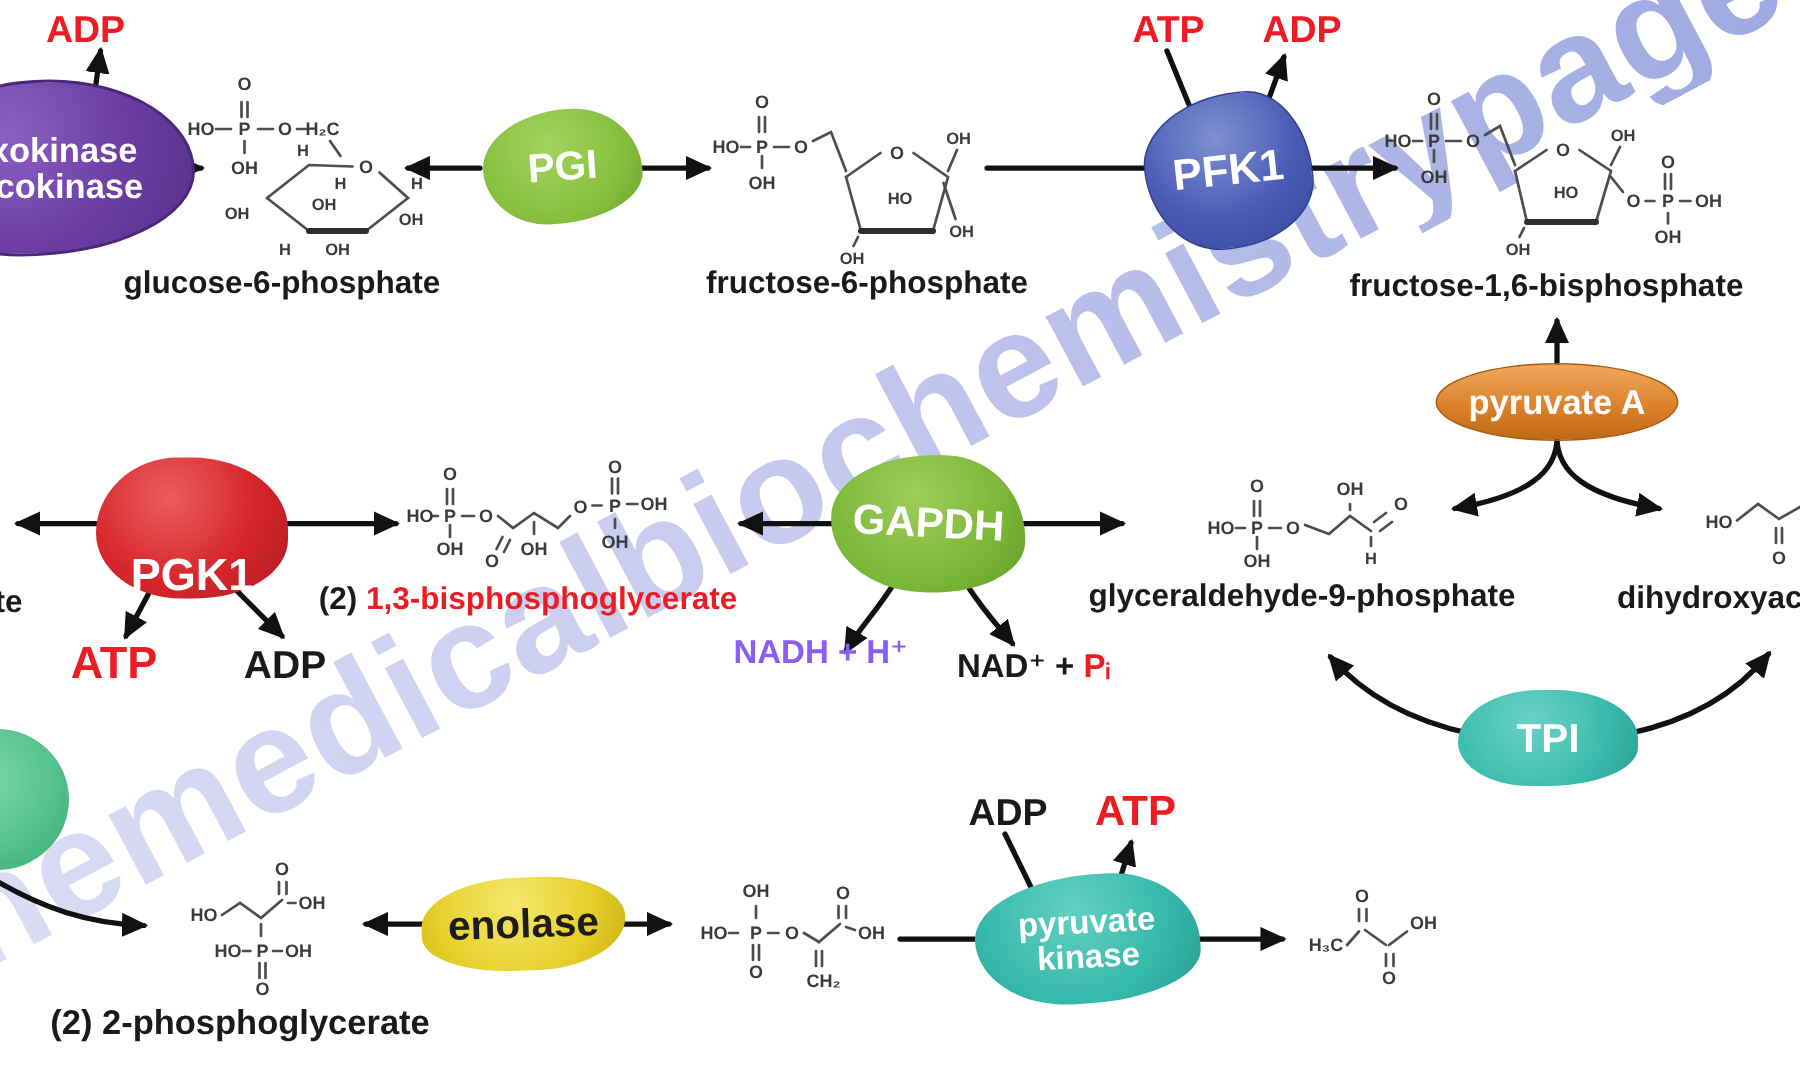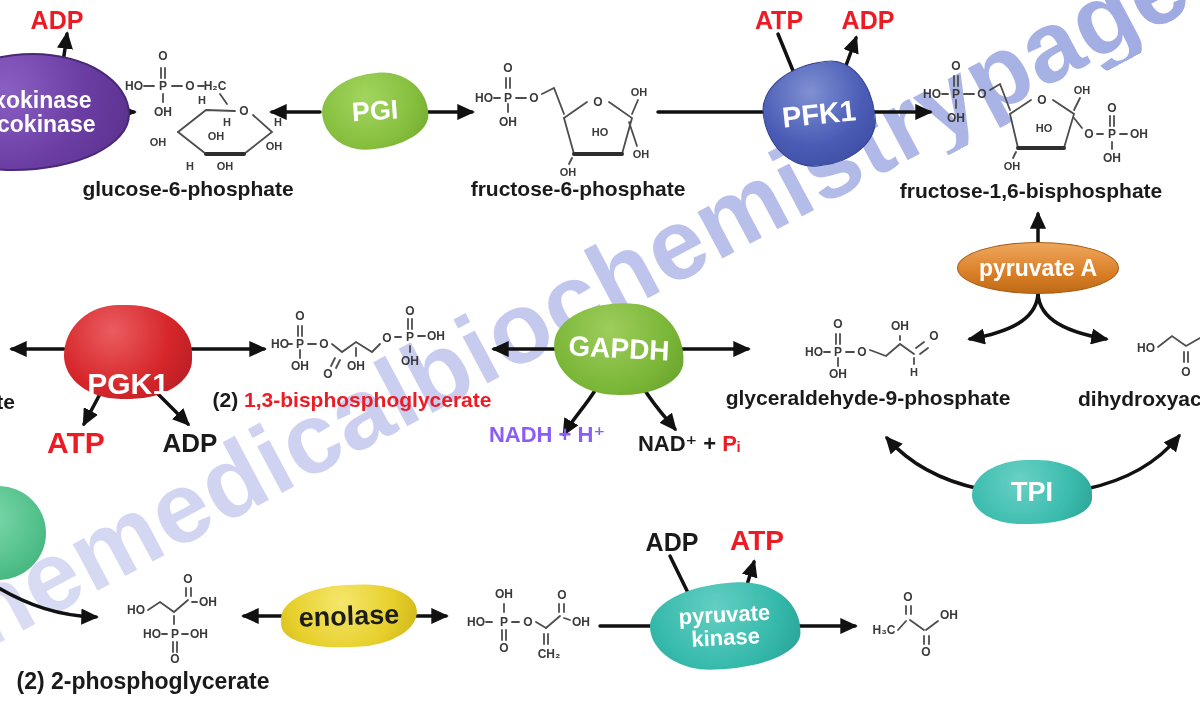--- a/index.html
+++ b/index.html
@@ -344,21 +344,21 @@
 
   <div class="lbl" style="left:188px;top:177px">glucose-6-phosphate</div>
   <div class="lbl" style="left:578px;top:177px">fructose-6-phosphate</div>
   <div class="lbl" style="left:1031px;top:179px">fructose-1,6-bisphosphate</div>
   <div class="lbl" style="left:352px;top:388px">
     <span>(2) </span><span class="red">1,3-bisphosphoglycerate</span>
   </div>
   <div class="lbl lbl-left" style="left:-216px;top:390px">(2) 3-phosphoglycerate</div>
   <div class="lbl" style="left:868px;top:386px">glyceraldehyde-9-phosphate</div>
   <div class="lbl lbl-left" style="left:1078px;top:387px">dihydroxyacetone</div>
-  <div class="lbl lbl-big" style="left:143px;top:668px">(2) 2-phosphoglycerate</div>
+  <div class="lbl lbl-big" style="left:160px;top:668px">(2) 2-phosphoglycerate</div>
 
   <div class="cof red" style="left:57px;top:6px;font-size:25px">ADP</div>
   <div class="cof red" style="left:779px;top:6px;font-size:25px">ATP</div>
   <div class="cof red" style="left:868px;top:6px;font-size:25px">ADP</div>
   <div class="cof red" style="left:76px;top:426px;font-size:30px">ATP</div>
   <div class="cof" style="left:190px;top:428px;font-size:26px;color:#1a1a1a">ADP</div>
   <div class="cof" style="left:547px;top:422px;font-size:22px;color:#8b5cf6">NADH + H⁺</div>
   <div class="cof" style="left:689px;top:431px;font-size:22px;color:#1a1a1a">
     <span>NAD⁺ + </span><span class="red">Pᵢ</span>
   </div>

